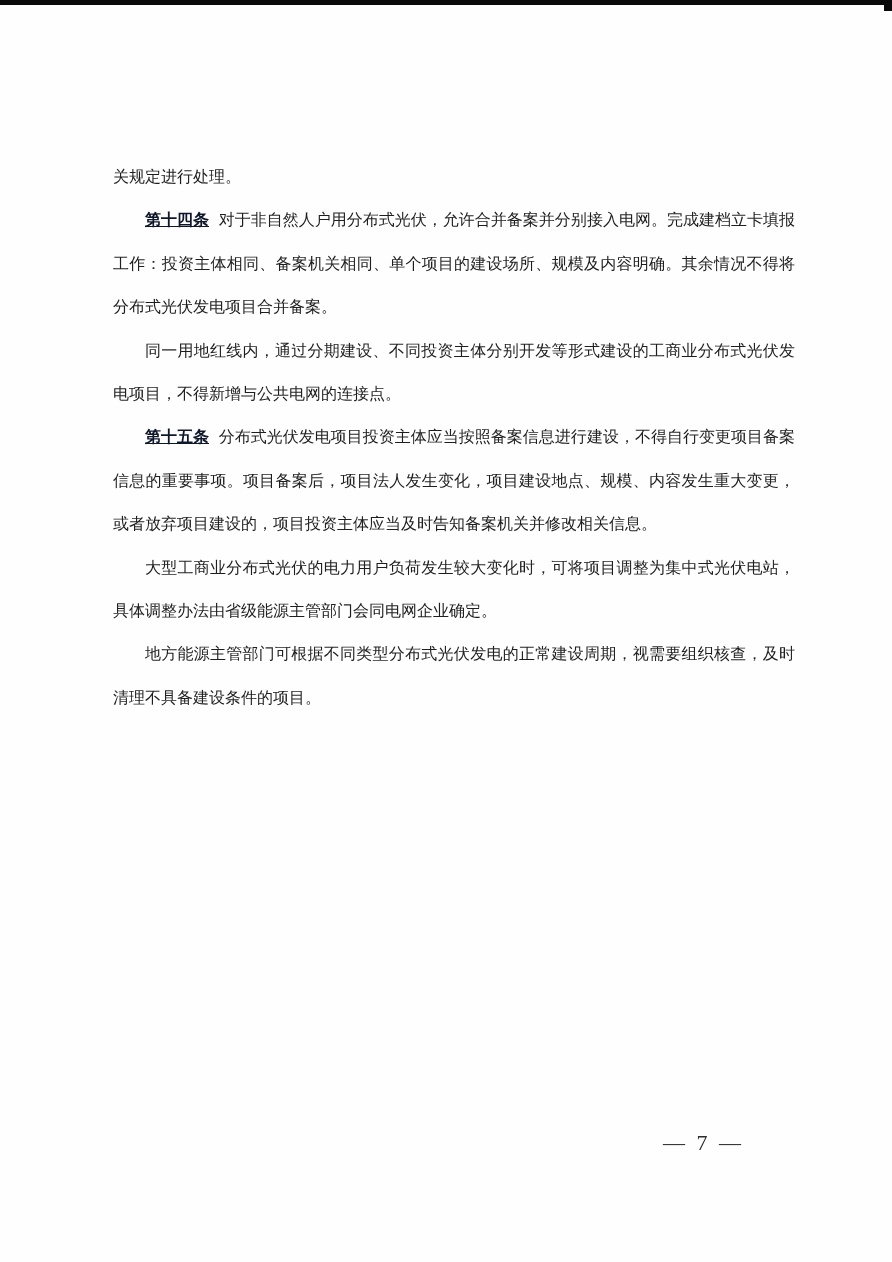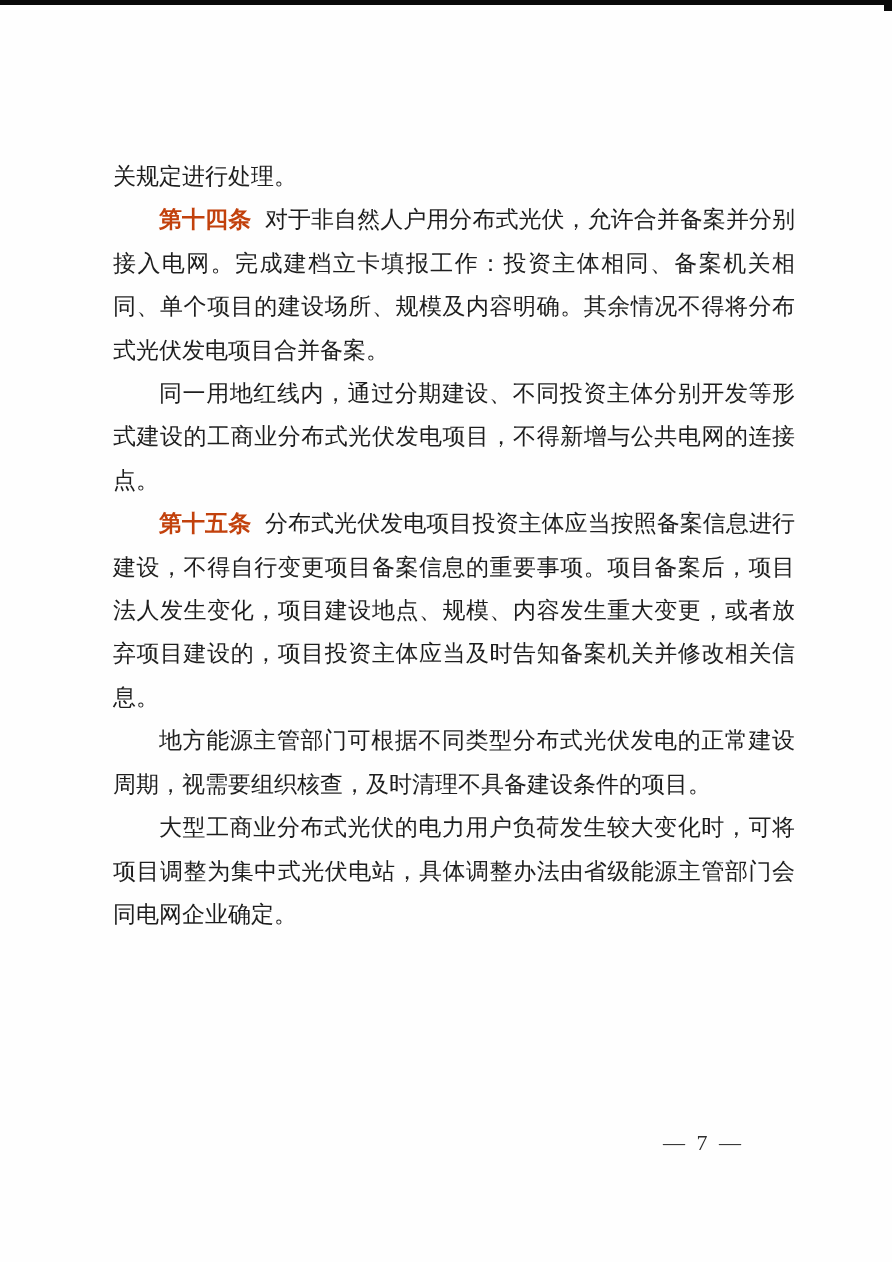--- a/index.html
+++ b/index.html
@@ -24,38 +24,39 @@
     position: absolute;
     top: 0; right: 0;
     width: 8px; height: 11px;
     background: #0a0a0a;
   }
   .doc-body {
     position: absolute;
     left: 113px;
     top: 155px;
     width: 682px;
-    font-size: 23px;
+    font-size: 16px;
     line-height: 43.4px;
     color: #1e1e1e;
     text-align: justify;
     text-justify: inter-character;
   }
   .para {
     margin: 0;
     padding: 0;
     text-indent: 2em;
   }
   .para.no-indent {
     text-indent: 0;
   }
   .art-num {
     font-weight: bold;
     margin-right: 0.6em;
-    color: #c2410c;
+    color: #0f172a;
+    text-decoration: underline;
   }
   .page-num {
     position: absolute;
     top: 1128px;
     right: 148px;
     font-size: 22px;
     line-height: 30px;
     color: #2c2c2c;
     letter-spacing: 3px;
     white-space: nowrap;
@@ -66,18 +67,18 @@
 
 <div>
   <div class="scan-edge-top"></div>
   <div class="scan-edge-corner"></div>
 
   <div class="doc-body">
       <p class="para no-indent"><span>关规定进行处理。</span></p>
       <p class="para"><b class="art-num">第十四条</b><span>对于非自然人户用分布式光伏，允许合并备案并分别接入电网。完成建档立卡填报工作：投资主体相同、备案机关相同、单个项目的建设场所、规模及内容明确。其余情况不得将分布式光伏发电项目合并备案。</span></p>
       <p class="para"><span>同一用地红线内，通过分期建设、不同投资主体分别开发等形式建设的工商业分布式光伏发电项目，不得新增与公共电网的连接点。</span></p>
       <p class="para"><b class="art-num">第十五条</b><span>分布式光伏发电项目投资主体应当按照备案信息进行建设，不得自行变更项目备案信息的重要事项。项目备案后，项目法人发生变化，项目建设地点、规模、内容发生重大变更，或者放弃项目建设的，项目投资主体应当及时告知备案机关并修改相关信息。</span></p>
+      <p class="para"><span>大型工商业分布式光伏的电力用户负荷发生较大变化时，可将项目调整为集中式光伏电站，具体调整办法由省级能源主管部门会同电网企业确定。</span></p>
       <p class="para"><span>地方能源主管部门可根据不同类型分布式光伏发电的正常建设周期，视需要组织核查，及时清理不具备建设条件的项目。</span></p>
-      <p class="para"><span>大型工商业分布式光伏的电力用户负荷发生较大变化时，可将项目调整为集中式光伏电站，具体调整办法由省级能源主管部门会同电网企业确定。</span></p>
     </div>
 
   <div class="page-num">— 7 —</div>
 </div>
 
 </body></html>

